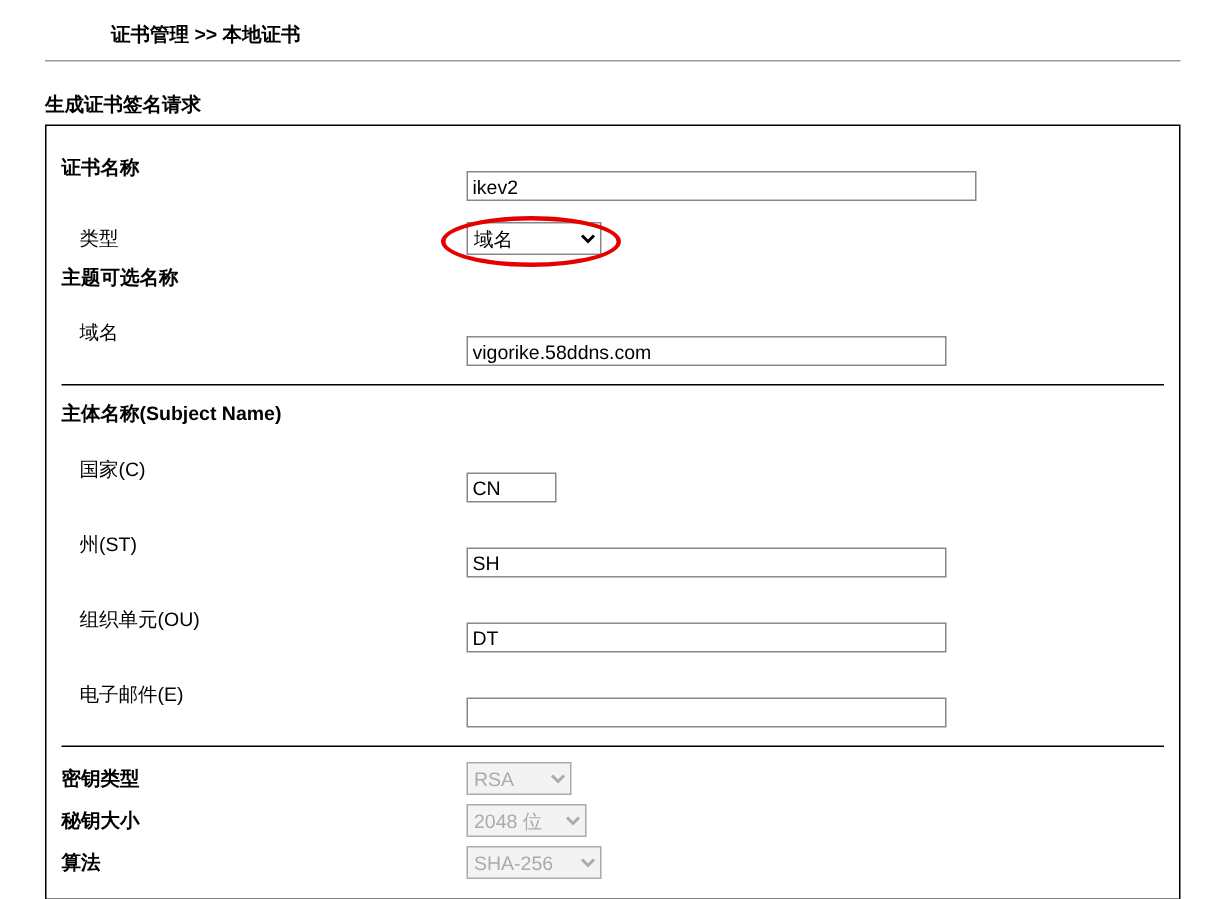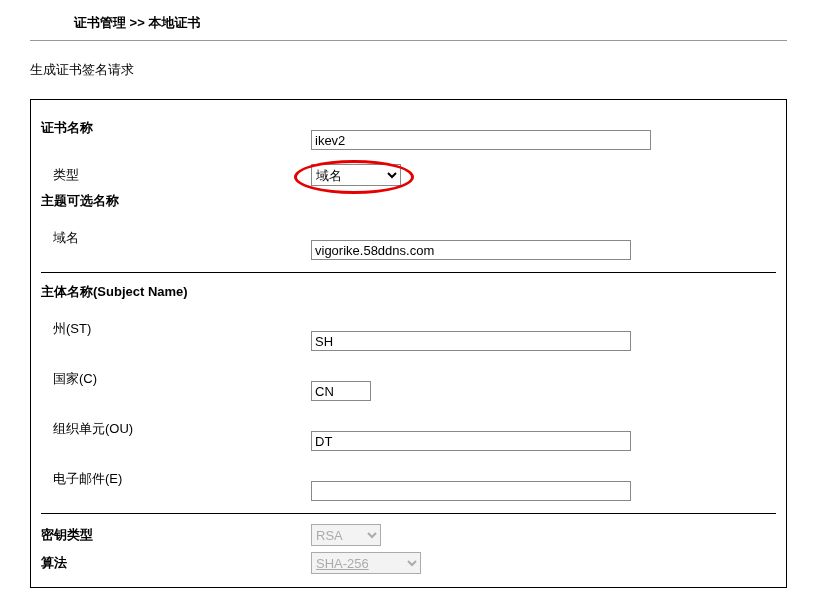--- a/index.html
+++ b/index.html
@@ -14,22 +14,22 @@
       font-weight: bold;
       padding: 4px 0 8px 0;
       margin-left: 44px;
     }
     hr {
       border: none;
       border-top: 1px solid #999;
       margin-bottom: 20px;
     }
     .section-title {
-      font-weight: normal;
-      margin-bottom: 20px;
+      font-weight: bold;
+      margin-bottom: 4px;
     }
     .form-box {
       border: 1px solid #000;
       padding: 3px 8px 10px 8px;
       position: relative;
     }
     table.form-table {
       width: 100%;
       border-collapse: collapse;
     }
@@ -65,21 +65,21 @@
     select {
       font-size: 13px;
       height: 22px;
       border: 1px solid #888;
       background: #efefef;
       font-family: inherit;
     }
     select.type-sel { width: 90px; background:#fff; }
     select.small-sel { width: 70px; }
     select.med-sel { width: 80px; }
-    select.alg-sel { width: 110px; text-decoration: underline; }
+    select.alg-sel { width: 90px; }
     select:disabled { color: #888; background:#efefef; }
     .btn-row {
       text-align: center;
       margin-top: 16px;
     }
     button.gen {
       font-size: 16px;
       padding: 1px 10px;
       border: 1px solid #ef4444;
       background: #efefef;
@@ -131,26 +131,26 @@
     </tr>
     <tr>
           <td colspan="2">
             <div class="divider"></div>
           </td>
         </tr>
     <tr>
       <td class="label-col bold" colspan="2">主体名称(Subject Name)</td>
     </tr>
     <tr>
+      <td class="label-col indent">国家(C)</td>
+      <td><input type="text" class="short" value="CN" style=""></td>
+    </tr>
+    <tr>
       <td class="label-col indent">州(ST)</td>
       <td><input type="text" class="wide" value="SH" style=""></td>
-    </tr>
-    <tr>
-      <td class="label-col indent">国家(C)</td>
-      <td><input type="text" class="short" value="CN" style=""></td>
     </tr>
     <tr>
       <td class="label-col indent">组织单元(OU)</td>
       <td><input type="text" class="wide" value="DT" style=""></td>
     </tr>
     <tr>
       <td class="label-col indent">电子邮件(E)</td>
       <td><input type="text" class="wide" value="" style=""></td>
     </tr>
     <tr>
@@ -160,20 +160,28 @@
         </tr>
     <tr>
       <td class="label-col bold">密钥类型</td>
       <td>
         <select class="small-sel" disabled="">
           <option>RSA</option>
         </select>
       </td>
     </tr>
     <tr>
+      <td class="label-col bold">秘钥大小</td>
+      <td>
+        <select class="med-sel" disabled="">
+          <option>2048 位</option>
+        </select>
+      </td>
+    </tr>
+    <tr>
       <td class="label-col bold">算法</td>
       <td>
         <select class="alg-sel" disabled="">
           <option>SHA-256</option>
         </select>
       </td>
     </tr>
   </tbody>
     </table>
 </div>

